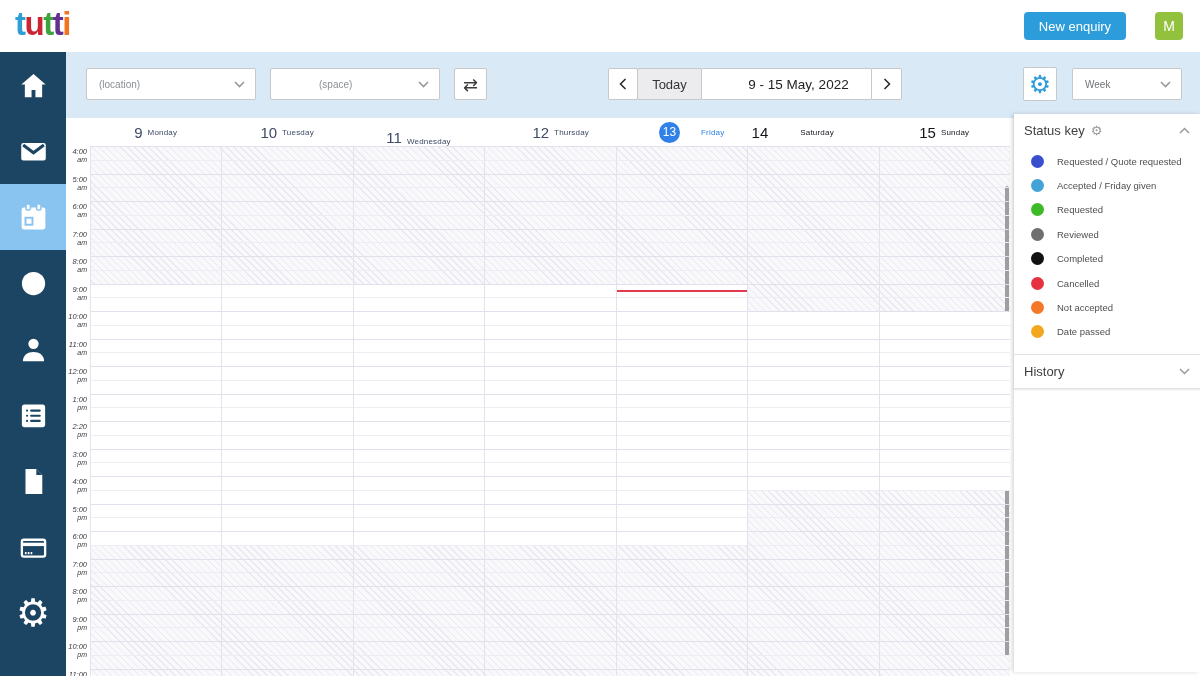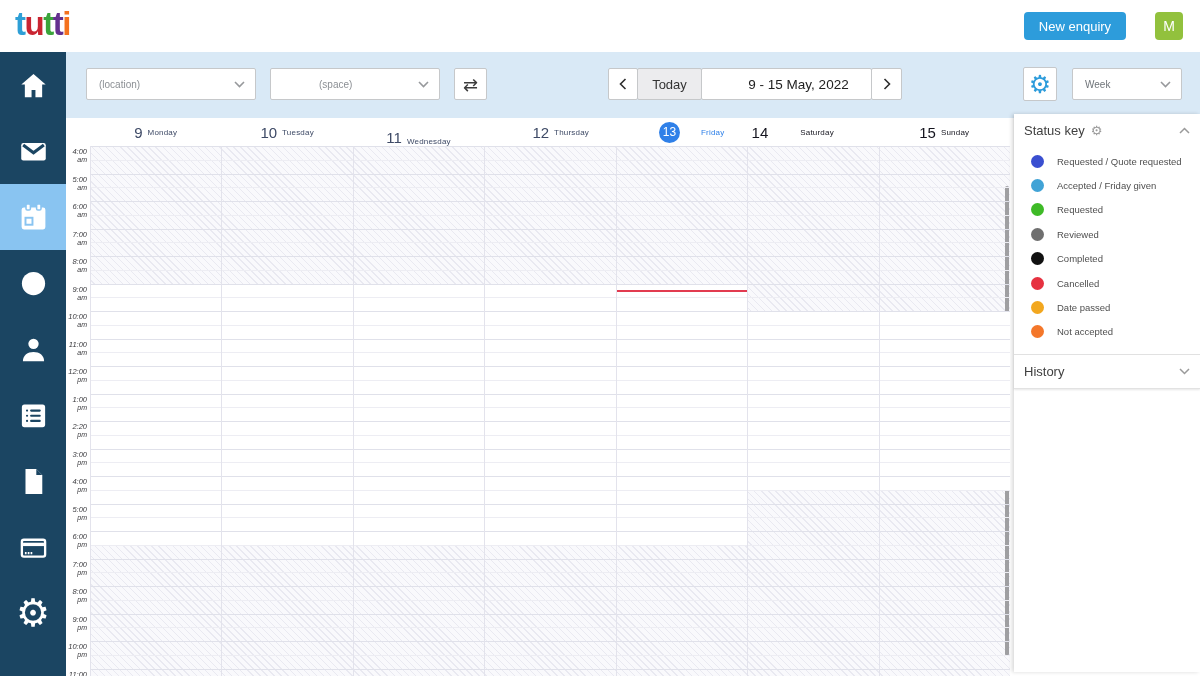--- a/index.html
+++ b/index.html
@@ -346,26 +346,26 @@
         </div>
         <div class="sk-row">
           <span class="sk-dot" style="background:#111111"></span>
           <span class="sk-label">Completed</span>
         </div>
         <div class="sk-row">
           <span class="sk-dot" style="background:#e63140"></span>
           <span class="sk-label">Cancelled</span>
         </div>
         <div class="sk-row">
+          <span class="sk-dot" style="background:#f4772a"></span>
+          <span class="sk-label">Not accepted</span>
+        </div>
+        <div class="sk-row">
           <span class="sk-dot" style="background:#f2a71f"></span>
           <span class="sk-label">Date passed</span>
-        </div>
-        <div class="sk-row">
-          <span class="sk-dot" style="background:#f4772a"></span>
-          <span class="sk-label">Not accepted</span>
         </div>
       </div>
   </div>
   <div class="panel-card" id="history-card">
     <div class="panel-head">
       <span>History</span>
       <span class="spacer"></span>
       <svg width="11" height="7" viewBox="0 0 11 7">
           <path d="M1 1l4.5 4.5L10 1" fill="none" stroke="#9a9a9a" stroke-width="1.5"></path>
         </svg>

